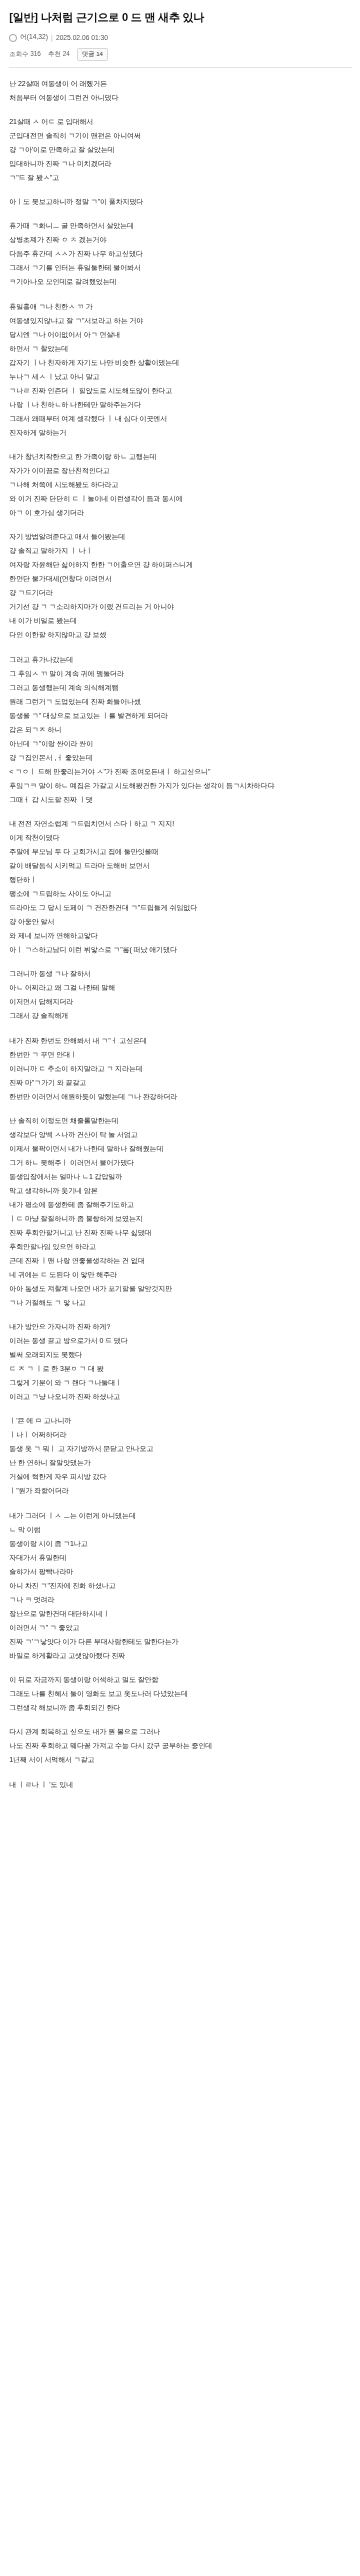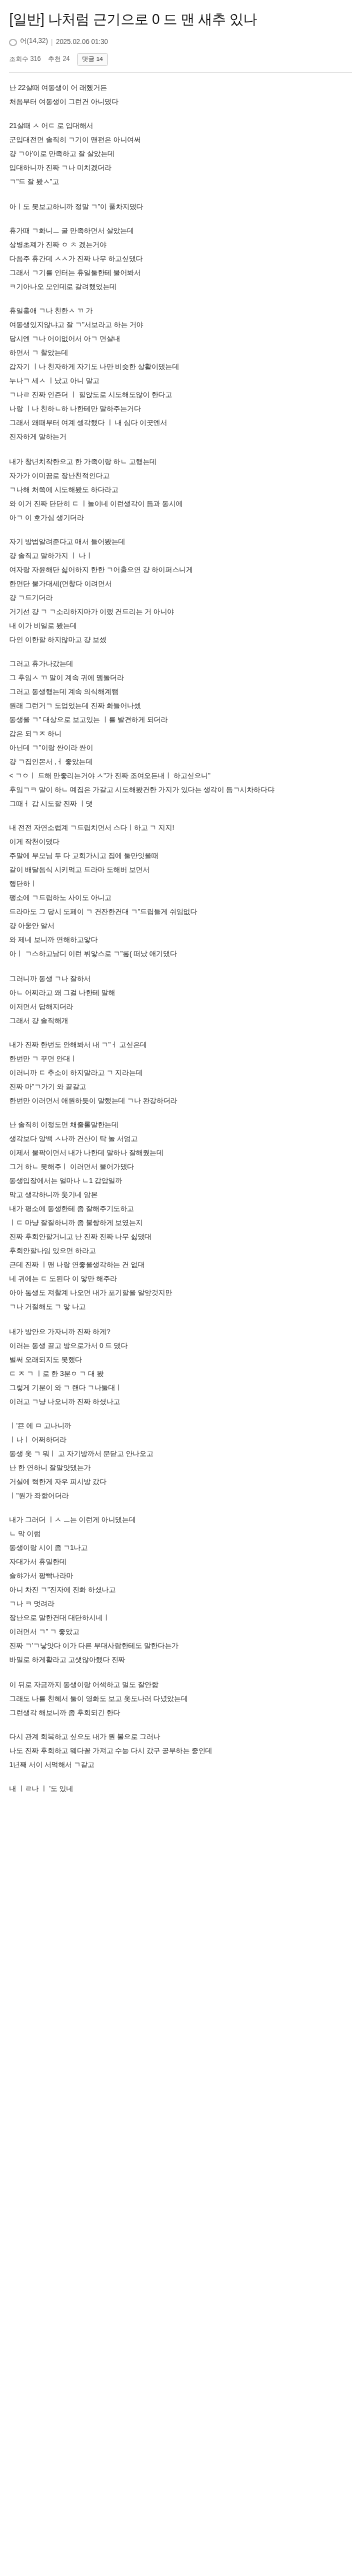--- a/index.html
+++ b/index.html
@@ -17,22 +17,22 @@
   .page {
     width: 361px;
     box-sizing: border-box;
     background: #ffffff;
   }
   
   .post-header {
     padding: 9.3px 9.3px 0 9.3px;
   }
   .title-line {
-    font-size: 14px;
-    font-weight: normal;
+    font-size: 11px;
+    font-weight: bold;
     line-height: 1.5;
     color: #111;
     letter-spacing: -0.2px;
   }
   .title-line .cat {
     color: #111;
   }
   .meta-line {
     margin-top: 7.2px;
     font-size: 6.7px;

